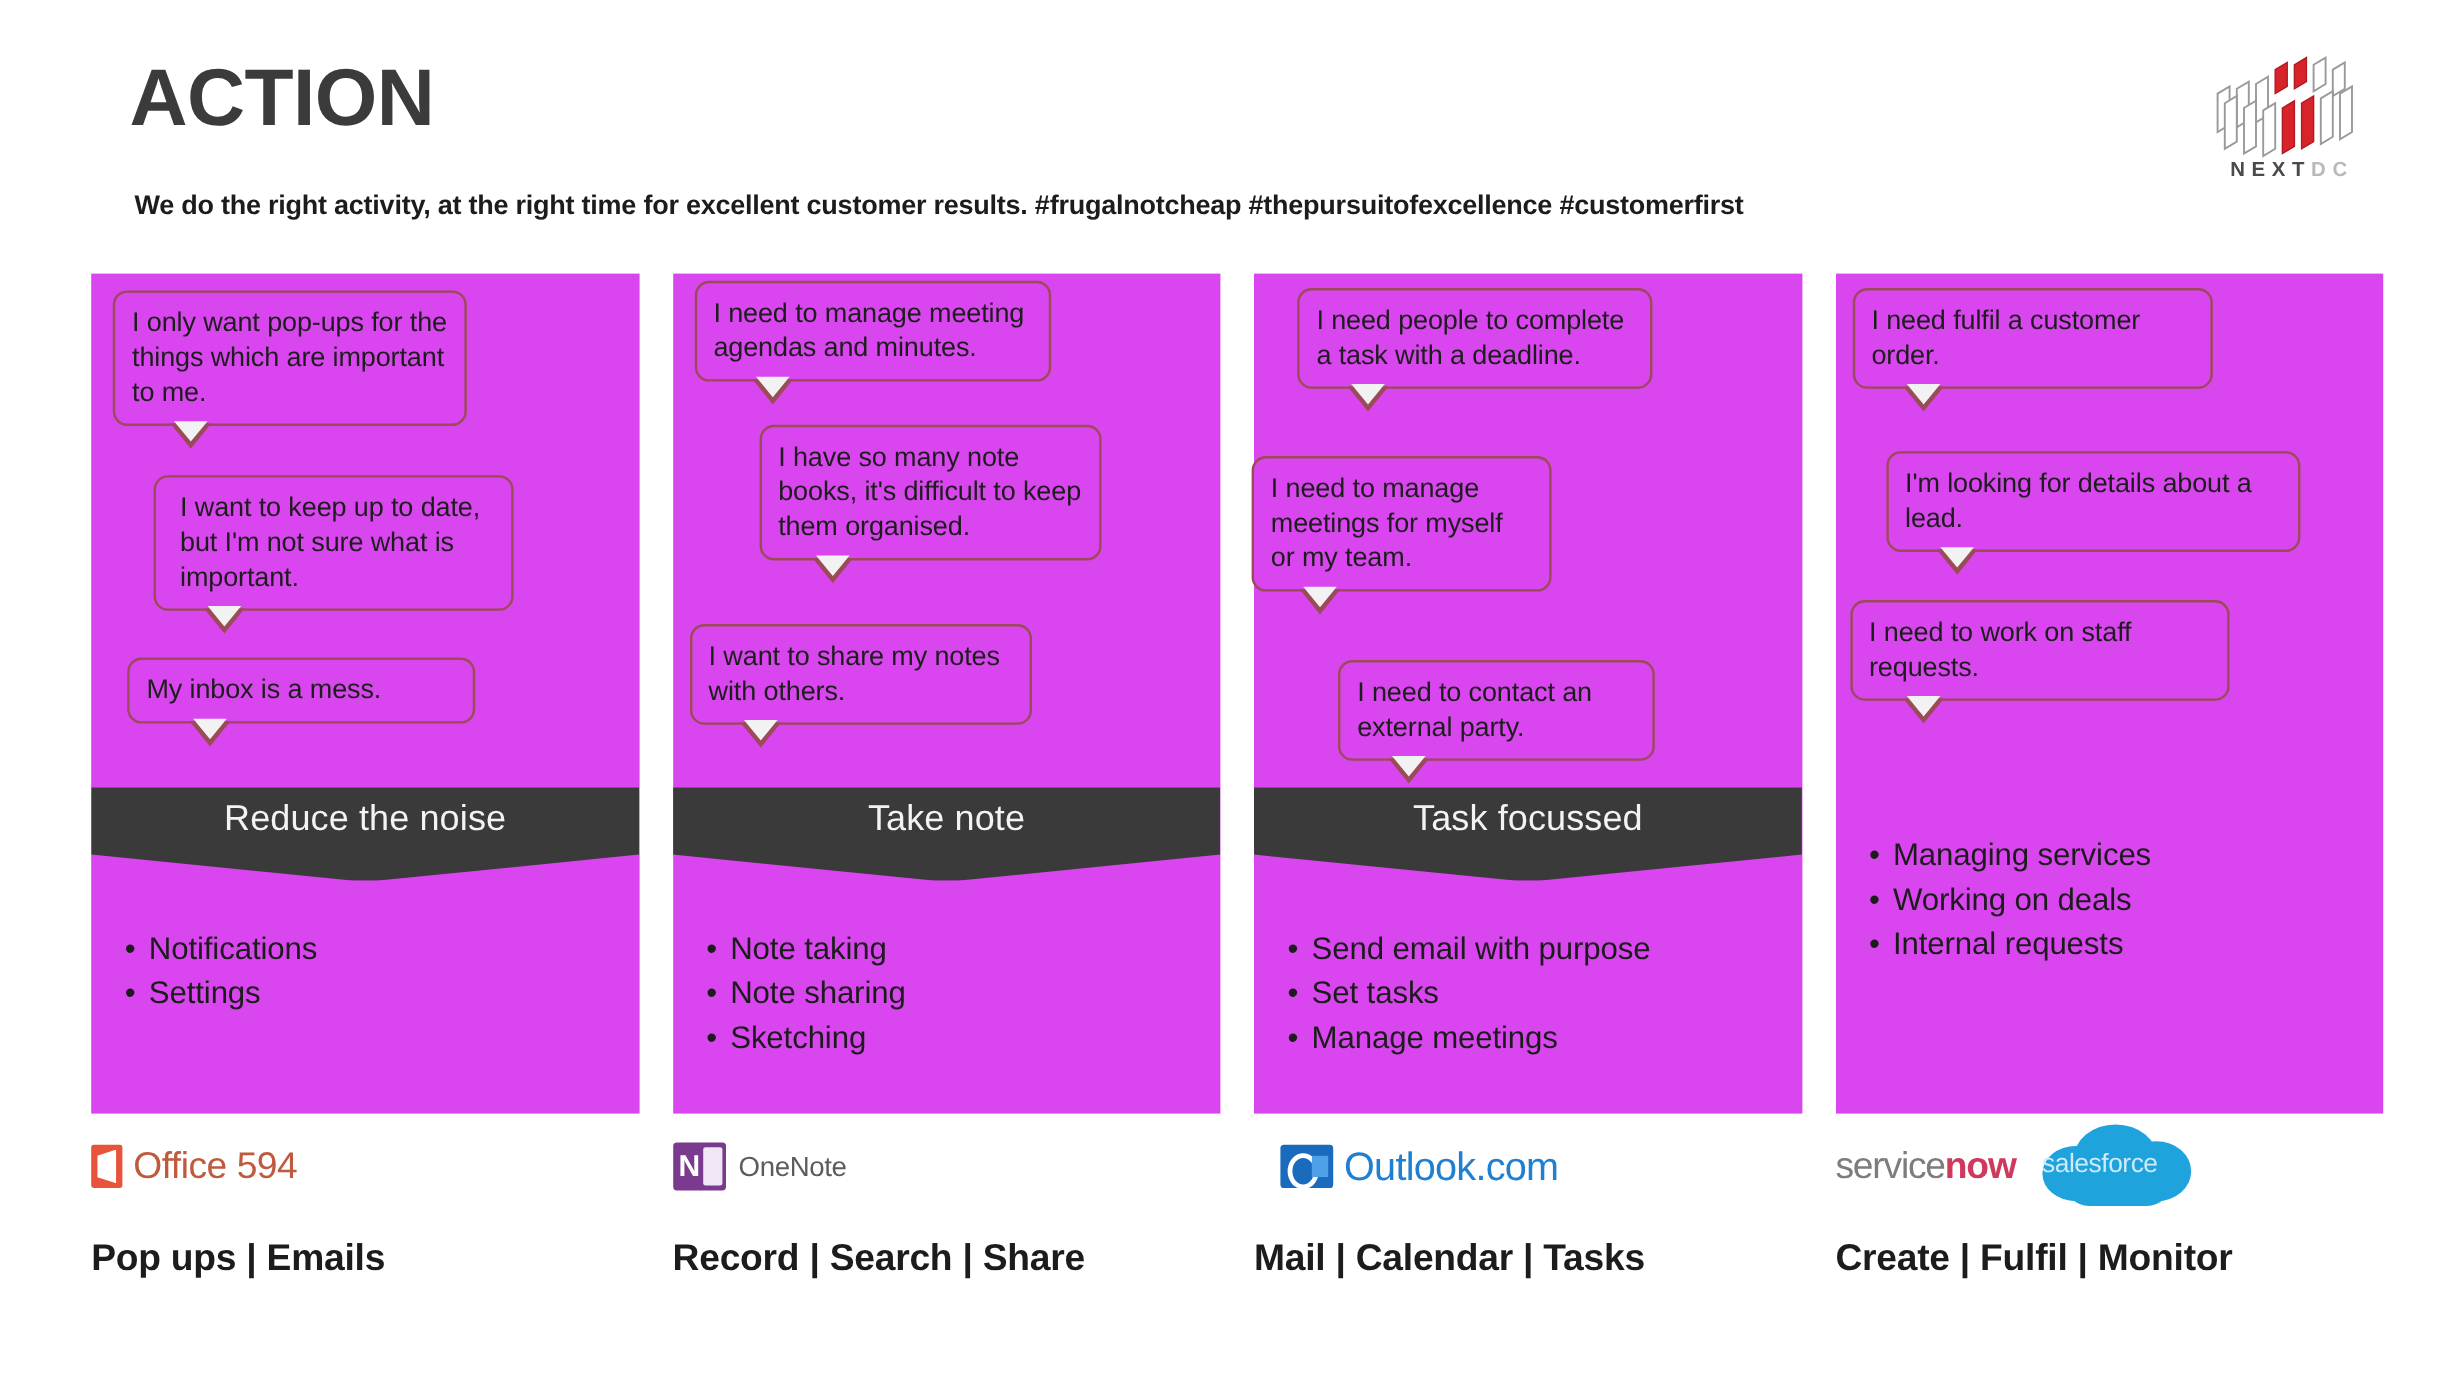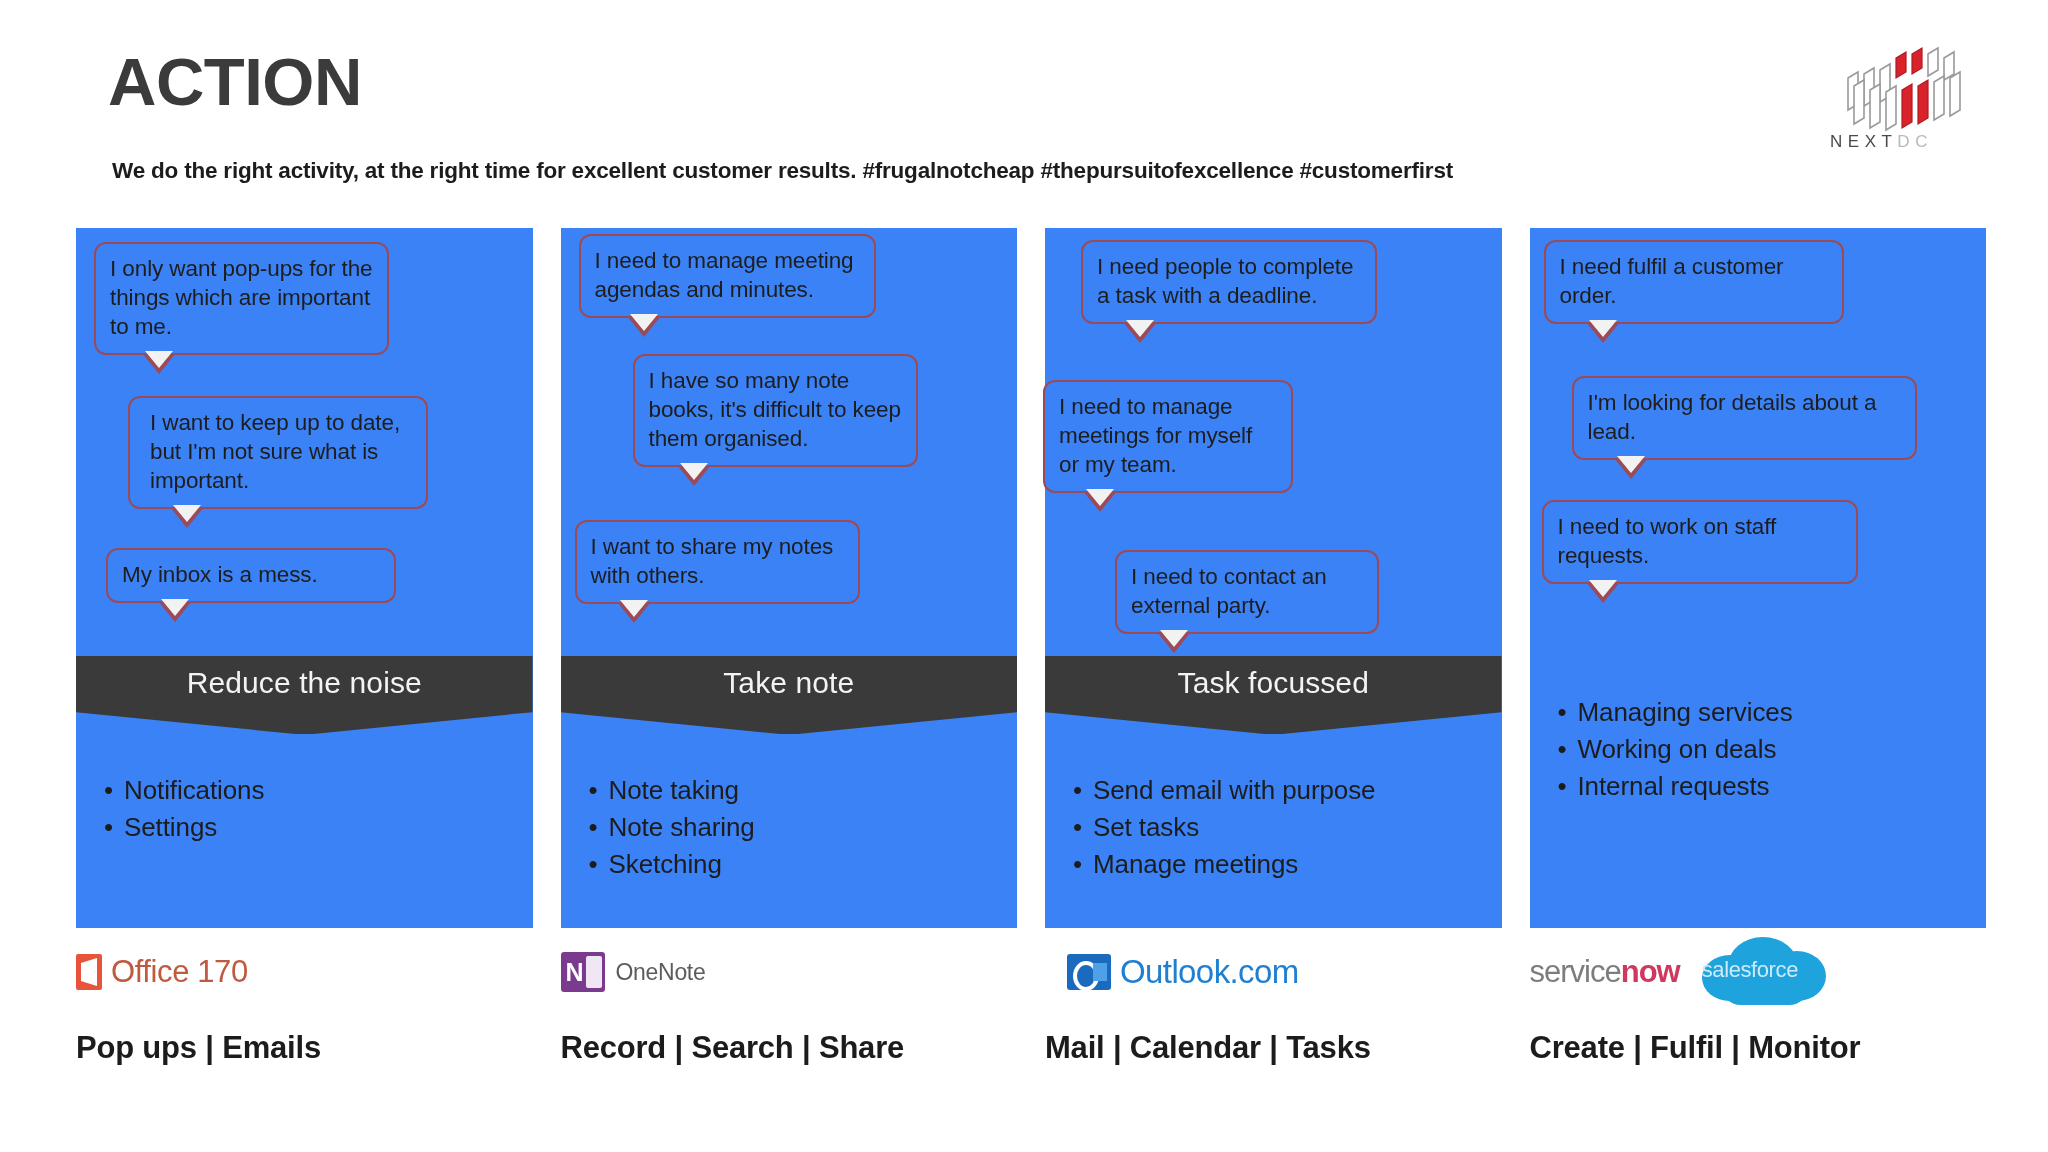--- a/index.html
+++ b/index.html
@@ -38,42 +38,43 @@
   
   .brand-logo {
     position: absolute;
     right: 58px; top: 36px;
     width: 160px; height: 120px;
   }
   .brand-word {
     position: absolute;
     left: 0; top: 96px;
     width: 160px;
+    text-align: center;
     font-size: 17px;
-    font-weight: 400;
+    font-weight: 700;
     letter-spacing: 5.5px;
     color: #8b8b8b;
   }
   .brand-word .n, .brand-word .e, .brand-word .x, .brand-word .t { color: #4a4a4a; }
   .brand-word .d, .brand-word .c { color: #b9b9b9; }
 
   
   .columns {
     position: absolute;
     left: 76px; top: 228px;
     width: 1910px; height: 700px;
     display: flex;
     gap: 28px;
   }
   .column {
     position: relative;
     flex: 1 1 0;
     display: flex;
     flex-direction: column;
-    background: #3b82f6;
+    background: #d946ef;
   }
   .bubbles {
     position: relative;
     height: 428px;
     padding: 14px 18px 0 18px;
   }
 
   
   .bubble {
     position: absolute;
@@ -417,21 +418,21 @@
     </div>
 
   </div>
 
   <div class="footers">
 
     <div class="footer-col">
       <div class="logo-row">
         <div class="logo-o365">
           <span class="o365-mark"></span>
-          <span class="o365-text">Office 170</span>
+          <span class="o365-text">Office 594</span>
         </div>
       </div>
       <div class="caption">Pop ups | Emails</div>
     </div>
 
     <div class="footer-col">
       <div class="logo-row">
         <div class="logo-onenote">
           <span class="on-mark">
             <span class="n">N</span>

